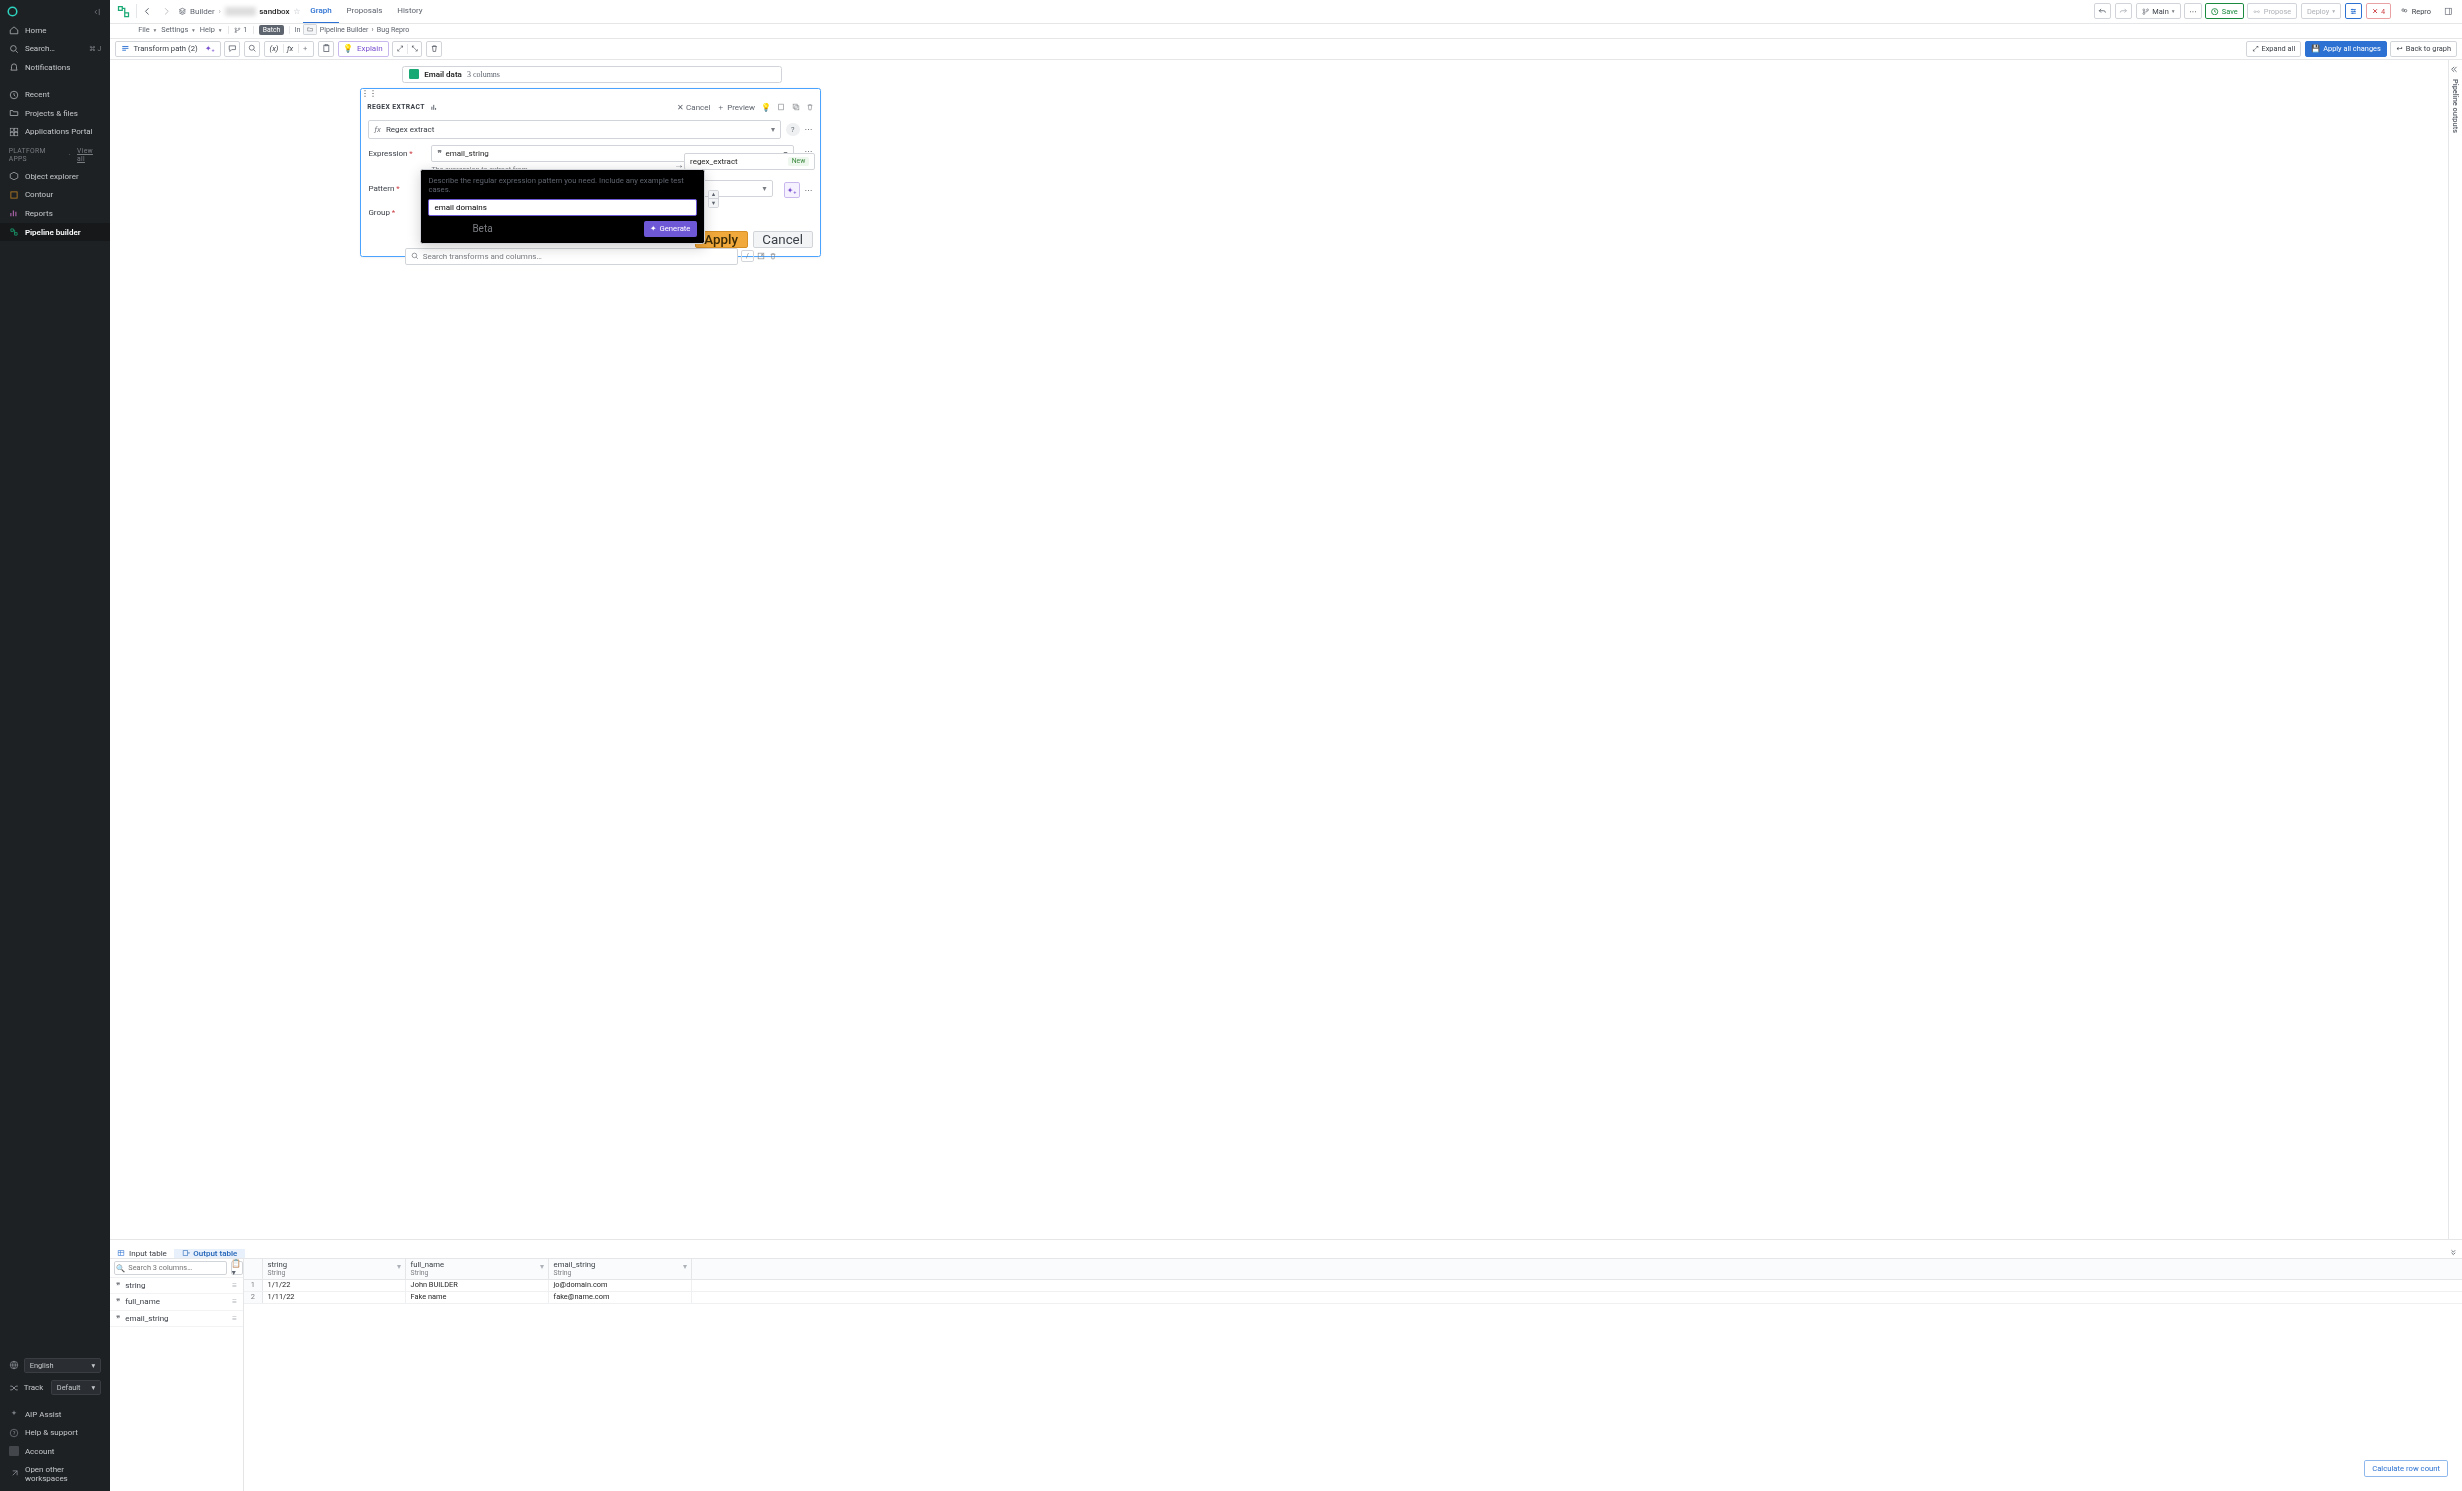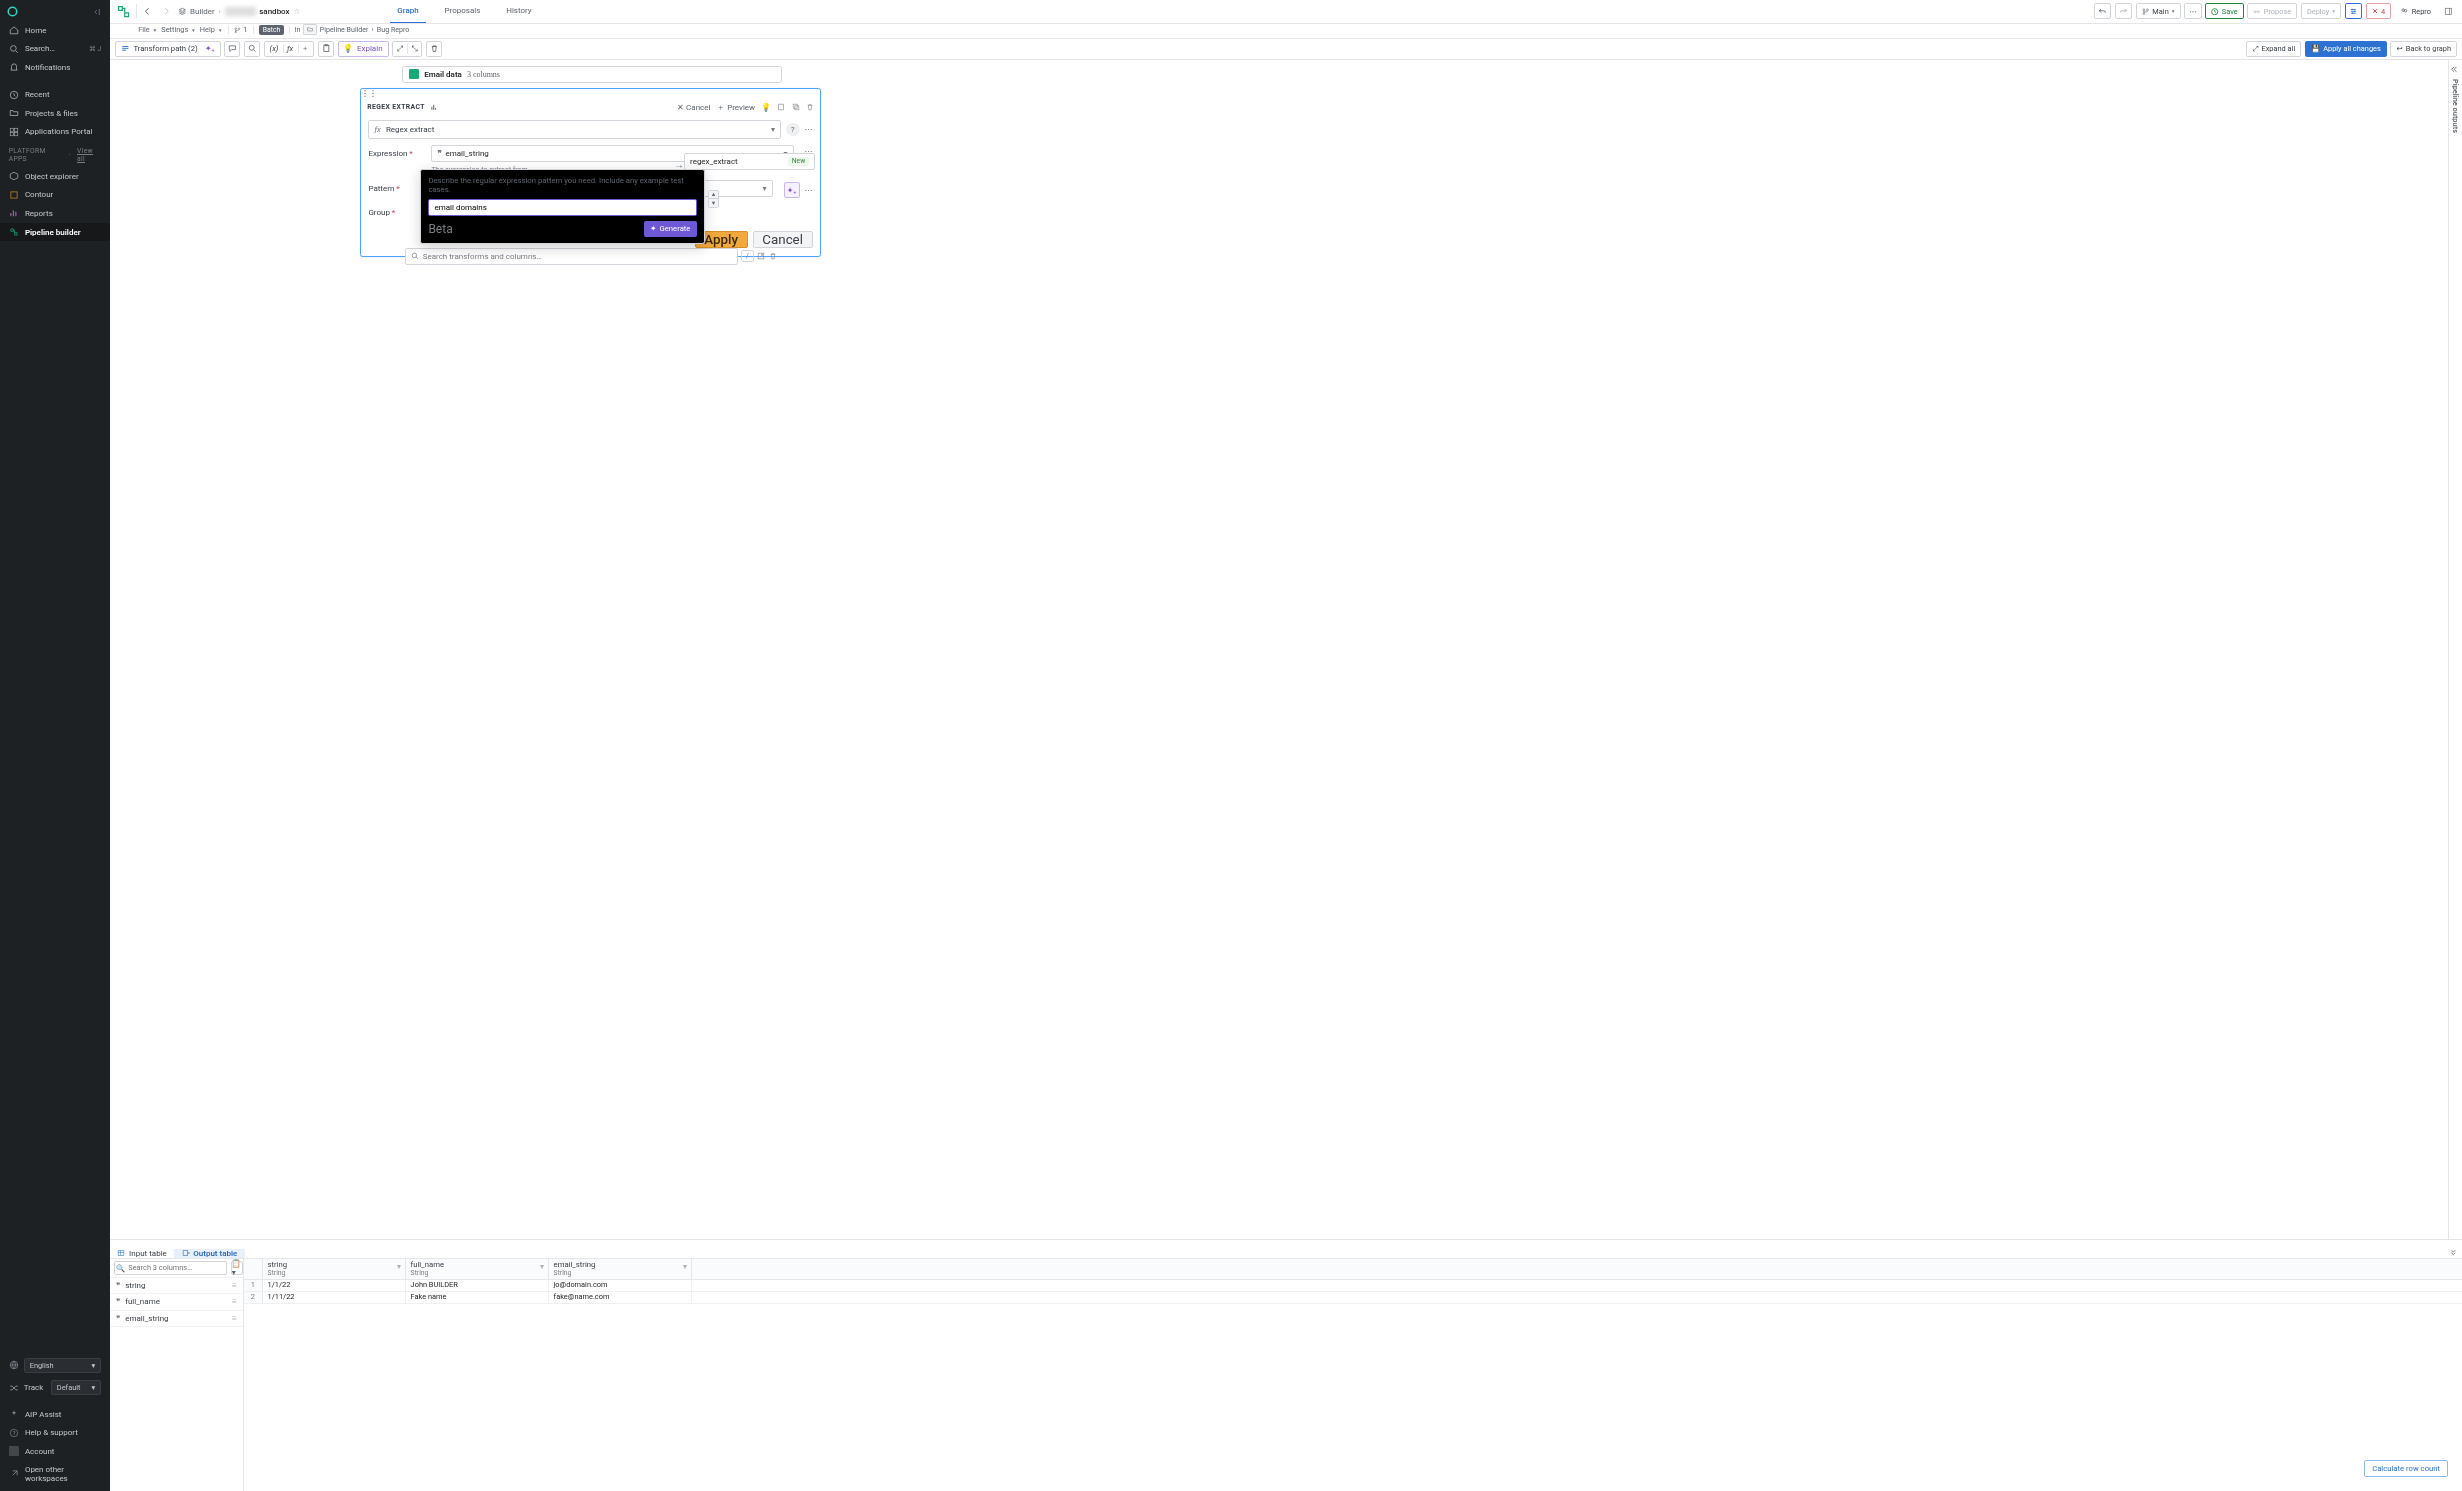--- a/index.html
+++ b/index.html
@@ -27,21 +27,21 @@
 
 .hdr { height:23.5px; border-bottom:0.6px solid #e4e6e8; display:flex; align-items:center; padding:0 5px; gap:2.5px; }
 .hdr-left { display:flex; align-items:center; gap:3.7px; }
 .builder-ic { width:17.3px; height:17.3px; display:flex; align-items:center; justify-content:center; }
 .nav-arrow { width:15px; height:15px; display:flex; align-items:center; justify-content:center; color:#5e646e; cursor:pointer; border-radius:1.9px; }
 .bc { display:flex; align-items:center; gap:3.7px; color:#5e646e; }
 .bc-sep { color:#aeb2b8; }
 .bc-blur { filter: blur(1.9px); background:#ddd; width:31px; height:8.7px; border-radius:1.2px; }
 .bc-last { color:#1f1f1f; font-weight:500; }
 .star { color:#aeb2b8; cursor:pointer; }
-.hdr-tabs { display:flex; align-items:stretch; margin-left:87px; height:100%;gap:11px; }
+.hdr-tabs { display:flex; align-items:stretch; height:100%; }
 .hdr-tab { padding:0 7.4px; display:flex; align-items:center; color:#5e646e; cursor:pointer; border-bottom:1.2px solid transparent; }
 .hdr-tab.active { color:#2d72d2; border-bottom-color:#2d72d2; font-weight:500; }
 .hdr-right { margin-left:auto; display:flex; align-items:flex-start; gap:3.7px; }
 .btn { height:16px; border:0.6px solid #d1d4d8; border-radius:1.9px; background:#fff; display:inline-flex; align-items:center; gap:3.1px; padding:0 5px; font-size:7.4px; color:#3b4048; cursor:pointer; }
 .btn.icon-only { padding:0; width:17.3px; justify-content:center; }
 .btn.green { border-color:#1b8a3f; color:#1b8a3f; }
 .btn.disabled { color:#aeb2b8; }
 .btn.badge-red { color:#cd4246; border-color:#e9a1a3; }
 .btn.noborder { border:none; }
 .btn.primary-blue { background:#2d72d2; border-color:#2d72d2; color:#fff; }
@@ -106,21 +106,21 @@
 
 .arrow { position:absolute; left:564px; top:99px; color:#5e646e; font-size:10px; }
 .out-chip { position:absolute; left:574px; top:93px; width:131px; height:17.3px; border:0.6px solid #d1d4d8; border-radius:1.9px; display:flex; align-items:center; padding:0 5px; gap:5px; background:#fff; }
 .out-chip .new { margin-left:auto; background:#eef7ee; color:#3b8a3f; border-radius:1.9px; padding:0.6px 3.7px; font-size:6.8px; }
 
 
 .popover { position:absolute; left:310px; top:109px; width:285px; background:#000000; border:0.6px solid #d1d4d8; border-radius:2.5px; box-shadow:0 3.7px 12.4px rgba(0,0,0,.18); padding:6.2px 7.4px 6.2px; z-index:50; }
 .popover .ptxt { font-size:7.7px; color:#5e646e; margin-bottom:5px; }
 .popover input { width:100%; height:17.3px; border:0.9px solid #6f58d6; border-radius:1.9px; padding:0 5px; font-size:8px; outline:none; }
 .popover .prow { display:flex; align-items:center; margin-top:5px; }
-.popover .beta { font-size:12px; color:#7a7d82; }
+.popover .beta { font-size:10px; color:#7a7d82;margin-left:44px; }
 .popover .gen { margin-left:auto; background:#6f58d6; color:#fff; border:none; border-radius:1.9px; height:16px; padding:0 6.2px; display:flex; align-items:center; gap:3.1px; cursor:pointer; font-size:7.7px; }
 .stepper { position:absolute; right:-15px; top:20px; width:11px; display:flex; flex-direction:column; border:0.6px solid #d1d4d8; border-radius:1.9px; overflow:hidden; }
 .stepper div { height:8px; display:flex; align-items:center; justify-content:center; background:#f3f4f5; font-size:5.6px; color:#5e646e; cursor:pointer; }
 .stepper div:first-child { border-bottom:0.6px solid #d1d4d8; }
 
 
 .search-bar { position:absolute; left:295px; top:188px; width:372px; display:flex; align-items:center; gap:3.7px; }
 .search-bar .sinput { flex:1; border:0.6px solid #d1d4d8; border-radius:1.9px; height:17.3px; display:flex; align-items:center; gap:3.7px; padding:0 5px; color:#7a7d82; background:#fff; }
 .slash { width:12.4px; height:12.4px; border:0.6px solid #d1d4d8; border-radius:1.9px; display:flex; align-items:center; justify-content:center; font-size:6.8px; color:#7a7d82; }
 

